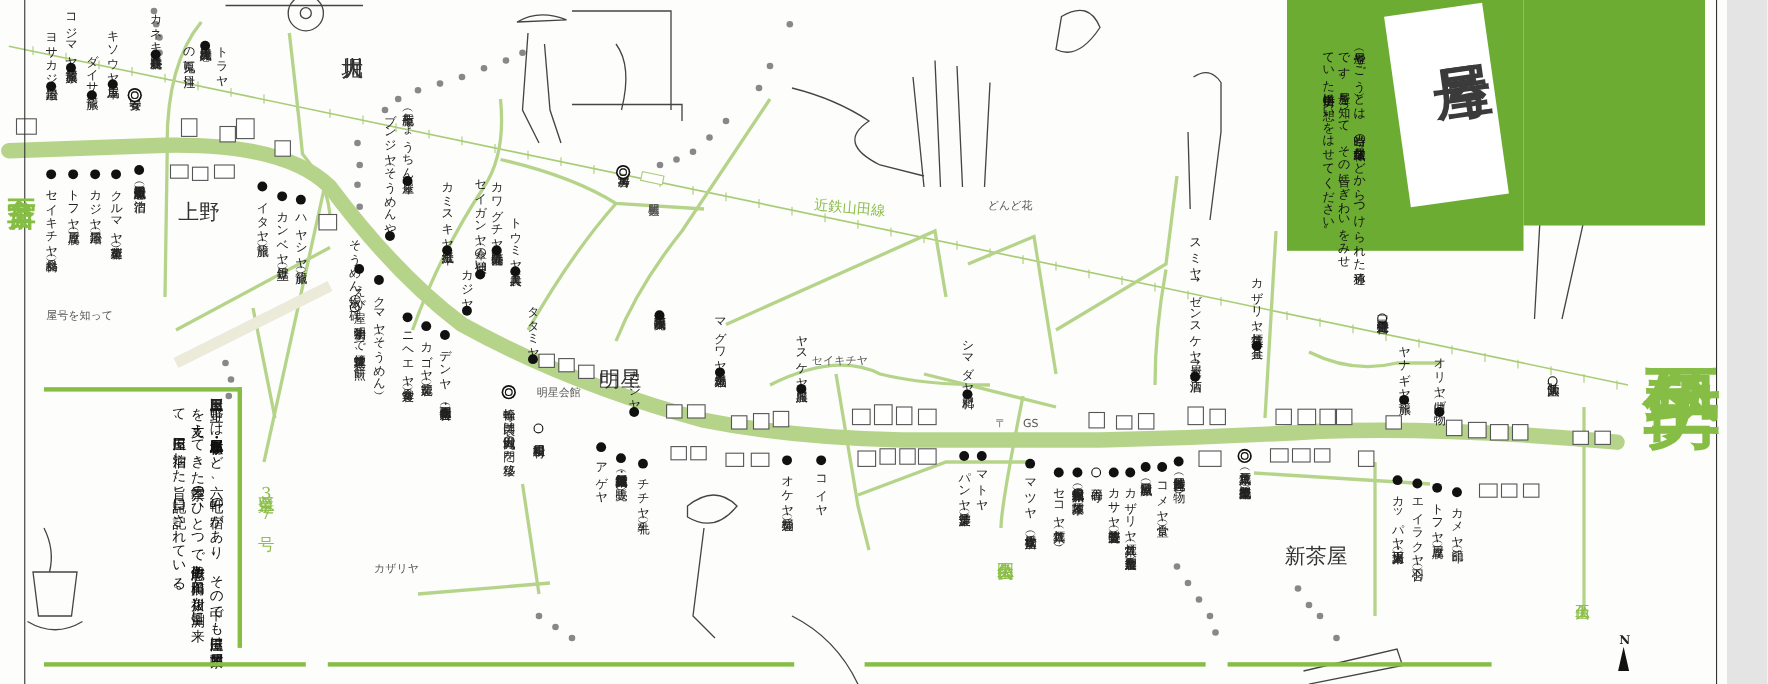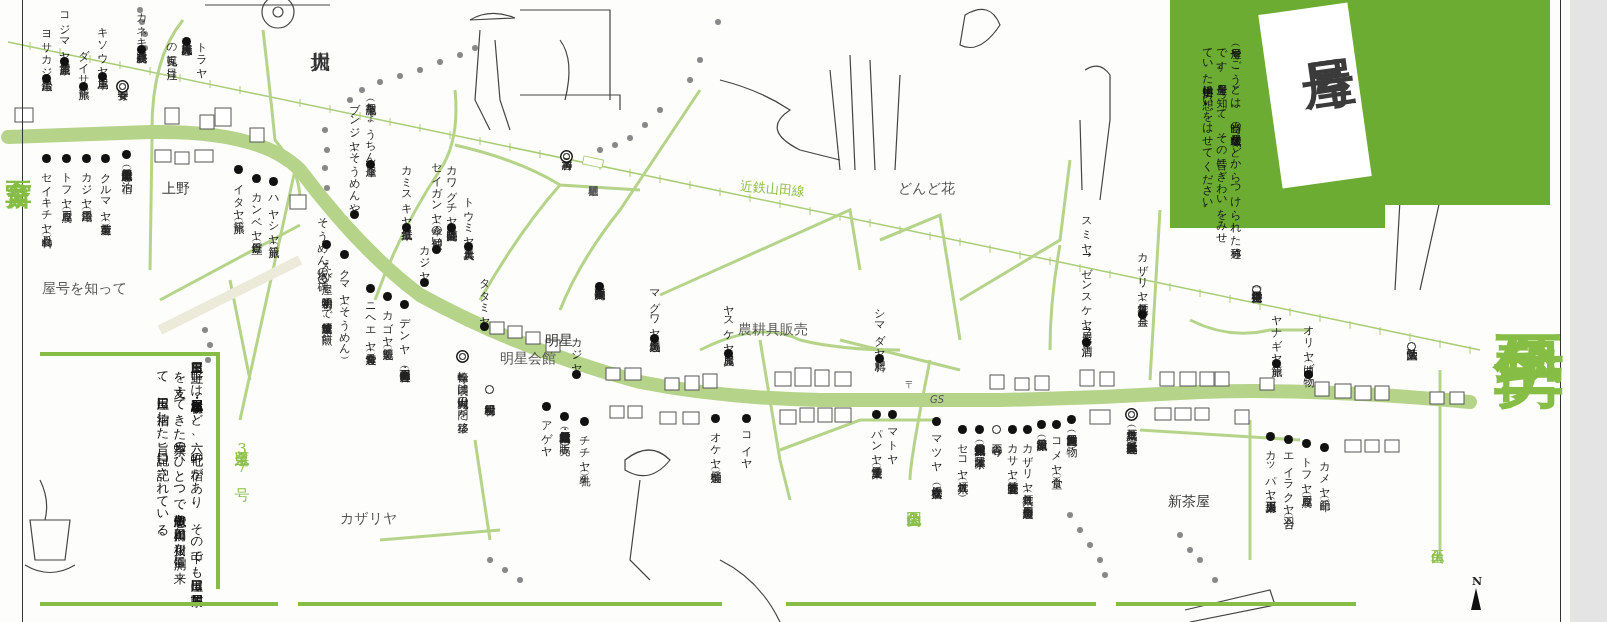--- a/index.html
+++ b/index.html
@@ -2,25 +2,25 @@
 <html><head>
 <meta charset="utf-8">
 <style>
   html,body{margin:0;padding:0;}
   body{width:1607px;height:622px;position:relative;overflow:hidden;background:#fdfdfb;font-family:"DejaVu Sans","Liberation Sans",sans-serif;color:#222;}
   .map{position:absolute;left:0;top:0;width:1607px;height:622px;}
   .v{position:absolute;writing-mode:vertical-rl;text-orientation:upright;font-size:11px;line-height:12px;letter-spacing:0;white-space:nowrap;color:#222;}
   .v .dot{display:inline-block;width:9px;height:9px;border-radius:50%;background:#111;margin:2px 0;}
   .v .ring{display:inline-block;width:7px;height:7px;border-radius:50%;border:1.5px solid #111;margin:2px 0;}
   .v .dring{display:inline-block;width:5px;height:5px;border-radius:50%;border:1.5px solid #111;box-shadow:0 0 0 1.5px #fff,0 0 0 3px #111;margin:3px 2px;}
-  .area{position:absolute;font-family:"DejaVu Serif","Liberation Serif",serif;font-size:14px;color:#333;text-align:right;}
+  .area{position:absolute;font-family:"DejaVu Serif","Liberation Serif",serif;font-size:19px;color:#333;text-align:right;}
   .varea{position:absolute;writing-mode:vertical-rl;text-orientation:upright;font-family:"DejaVu Serif","Liberation Serif",serif;font-size:20px;color:#333;}
   .gtext{position:absolute;writing-mode:vertical-rl;text-orientation:upright;font-family:"DejaVu Serif","Liberation Serif",serif;color:#8bbf4a;font-size:14px;}
   .big-g{position:absolute;writing-mode:vertical-rl;text-orientation:upright;font-family:"DejaVu Serif","Liberation Serif",serif;color:#86bd45;font-weight:bold;}
-  .hlabel{position:absolute;font-size:14px;color:#555;white-space:nowrap;}
+  .hlabel{position:absolute;font-size:10px;color:#555;white-space:nowrap;}
   .rail-label{position:absolute;font-family:"DejaVu Serif","Liberation Serif",serif;font-size:13px;color:#8bbf4a;transform:rotate(5deg);white-space:nowrap;}
   .greenpanel{position:absolute;left:1170px;top:0;width:215px;height:228px;background:#6cac32;}
   .greenpanel2{position:absolute;left:1385px;top:0;width:165px;height:205px;background:#6cac32;}
   .panel-text{position:absolute;left:1200px;top:40px;writing-mode:vertical-rl;text-orientation:upright;font-size:11px;line-height:14px;color:#111;height:200px;}
   .yago-card{position:absolute;left:1270px;top:8px;width:90px;height:175px;background:#fff;transform:rotate(-8deg);}
   .yago-title{position:absolute;left:1290px;top:20px;writing-mode:vertical-rl;text-orientation:upright;font-size:52px;font-weight:bold;color:#3b3b3b;line-height:60px;transform:rotate(-8deg);font-family:"DejaVu Sans",sans-serif;}
   .note-box{position:absolute;left:40px;top:352px;width:176px;height:233px;border-top:4px solid #86bd45;border-right:4px solid #86bd45;}
   .note-title{position:absolute;left:188px;top:353px;writing-mode:vertical-rl;text-orientation:upright;font-size:12px;font-weight:bold;}
   .note-body{position:absolute;left:56px;top:362px;width:150px;height:225px;writing-mode:vertical-rl;text-orientation:upright;font-size:12.5px;line-height:17px;color:#111;}
   .bottom-bar{position:absolute;top:602px;height:4px;background:#86bd45;}
@@ -212,25 +212,25 @@
 
   <div class="area" style="left:162px;top:180px;">上野</div>
   <div class="area" style="left:545px;top:300px;margin-top:32px;">明星</div>
   <div class="area" style="left:1168px;top:493px;">新茶屋</div>
   <div class="varea" style="left:308px;top:36px;">大堀川</div>
 
   <div class="rail-label" style="left:740px;top:180px;">近鉄山田線</div>
   <div class="v" style="left:587px;top:178px;font-size:10px;color:#555;">近鉄明星駅</div>
 
   <div class="hlabel" style="left:42px;top:280px;">屋号を知って</div>
-  <div class="hlabel" style="left:500px;top:350px;">明星会館</div>
+  <div class="hlabel" style="left:488px;top:350px;">明星会館</div>
   <div class="hlabel" style="left:340px;top:510px;">カザリヤ</div>
-  <div class="hlabel" style="left:738px;top:321px;">農耕具販売</div>
+  <div class="hlabel" style="left:738px;top:321px;">セイキチヤ</div>
   <div class="hlabel" style="left:898px;top:180px;">どんど花</div>
-  <div class="hlabel" style="left:930px;top:394px;font-size:10px;font-style:italic;">GS</div>
+  <div class="hlabel" style="left:930px;top:380px;font-size:10px;">GS</div>
   <div class="hlabel" style="left:905px;top:378px;font-size:10px;">〒</div>
 
   <div class="note-box"></div>
   <div class="note-title">三田屋</div>
   <div class="note-body">上野には三田屋・小島屋・板屋・林屋など、六、七軒の宿があり、その中でも三田屋は明星茶屋を支えてきた茶屋のひとつで伊能忠敬も櫛田川と祓川を測量に来て、三田屋に宿泊した旨、日記に記されている。</div>
 
   <div class="bottom-bar" style="left:40px;width:238px;"></div>
   <div class="bottom-bar" style="left:298px;width:424px;"></div>
   <div class="bottom-bar" style="left:786px;width:310px;"></div>
   <div class="bottom-bar" style="left:1116px;width:240px;"></div>

